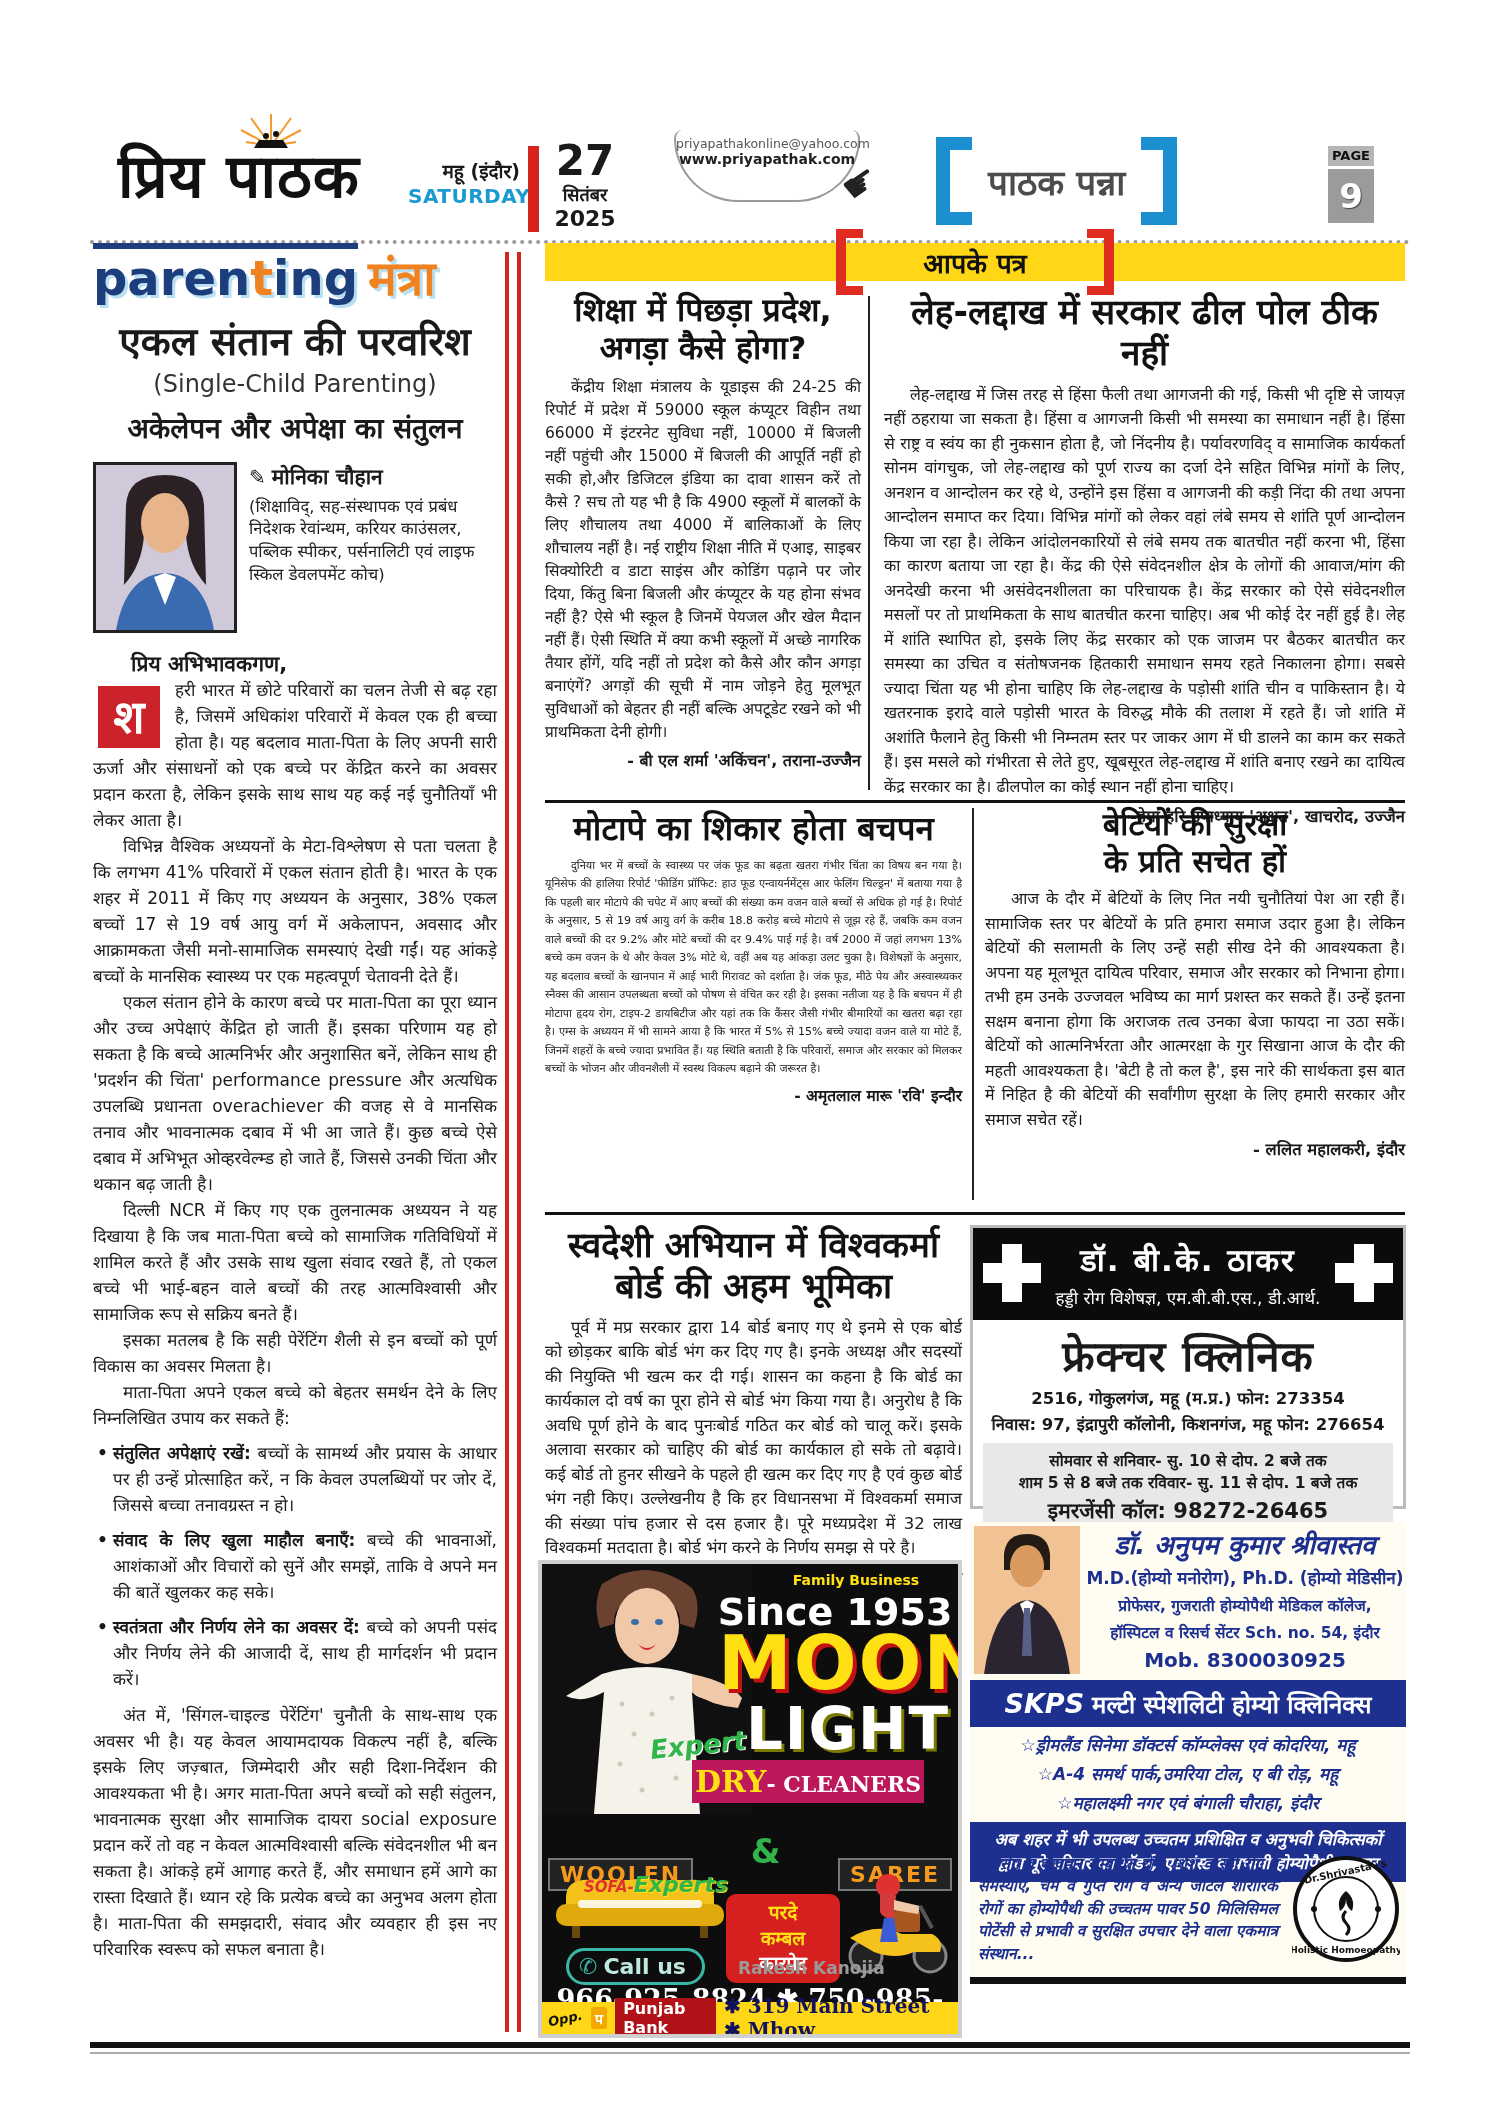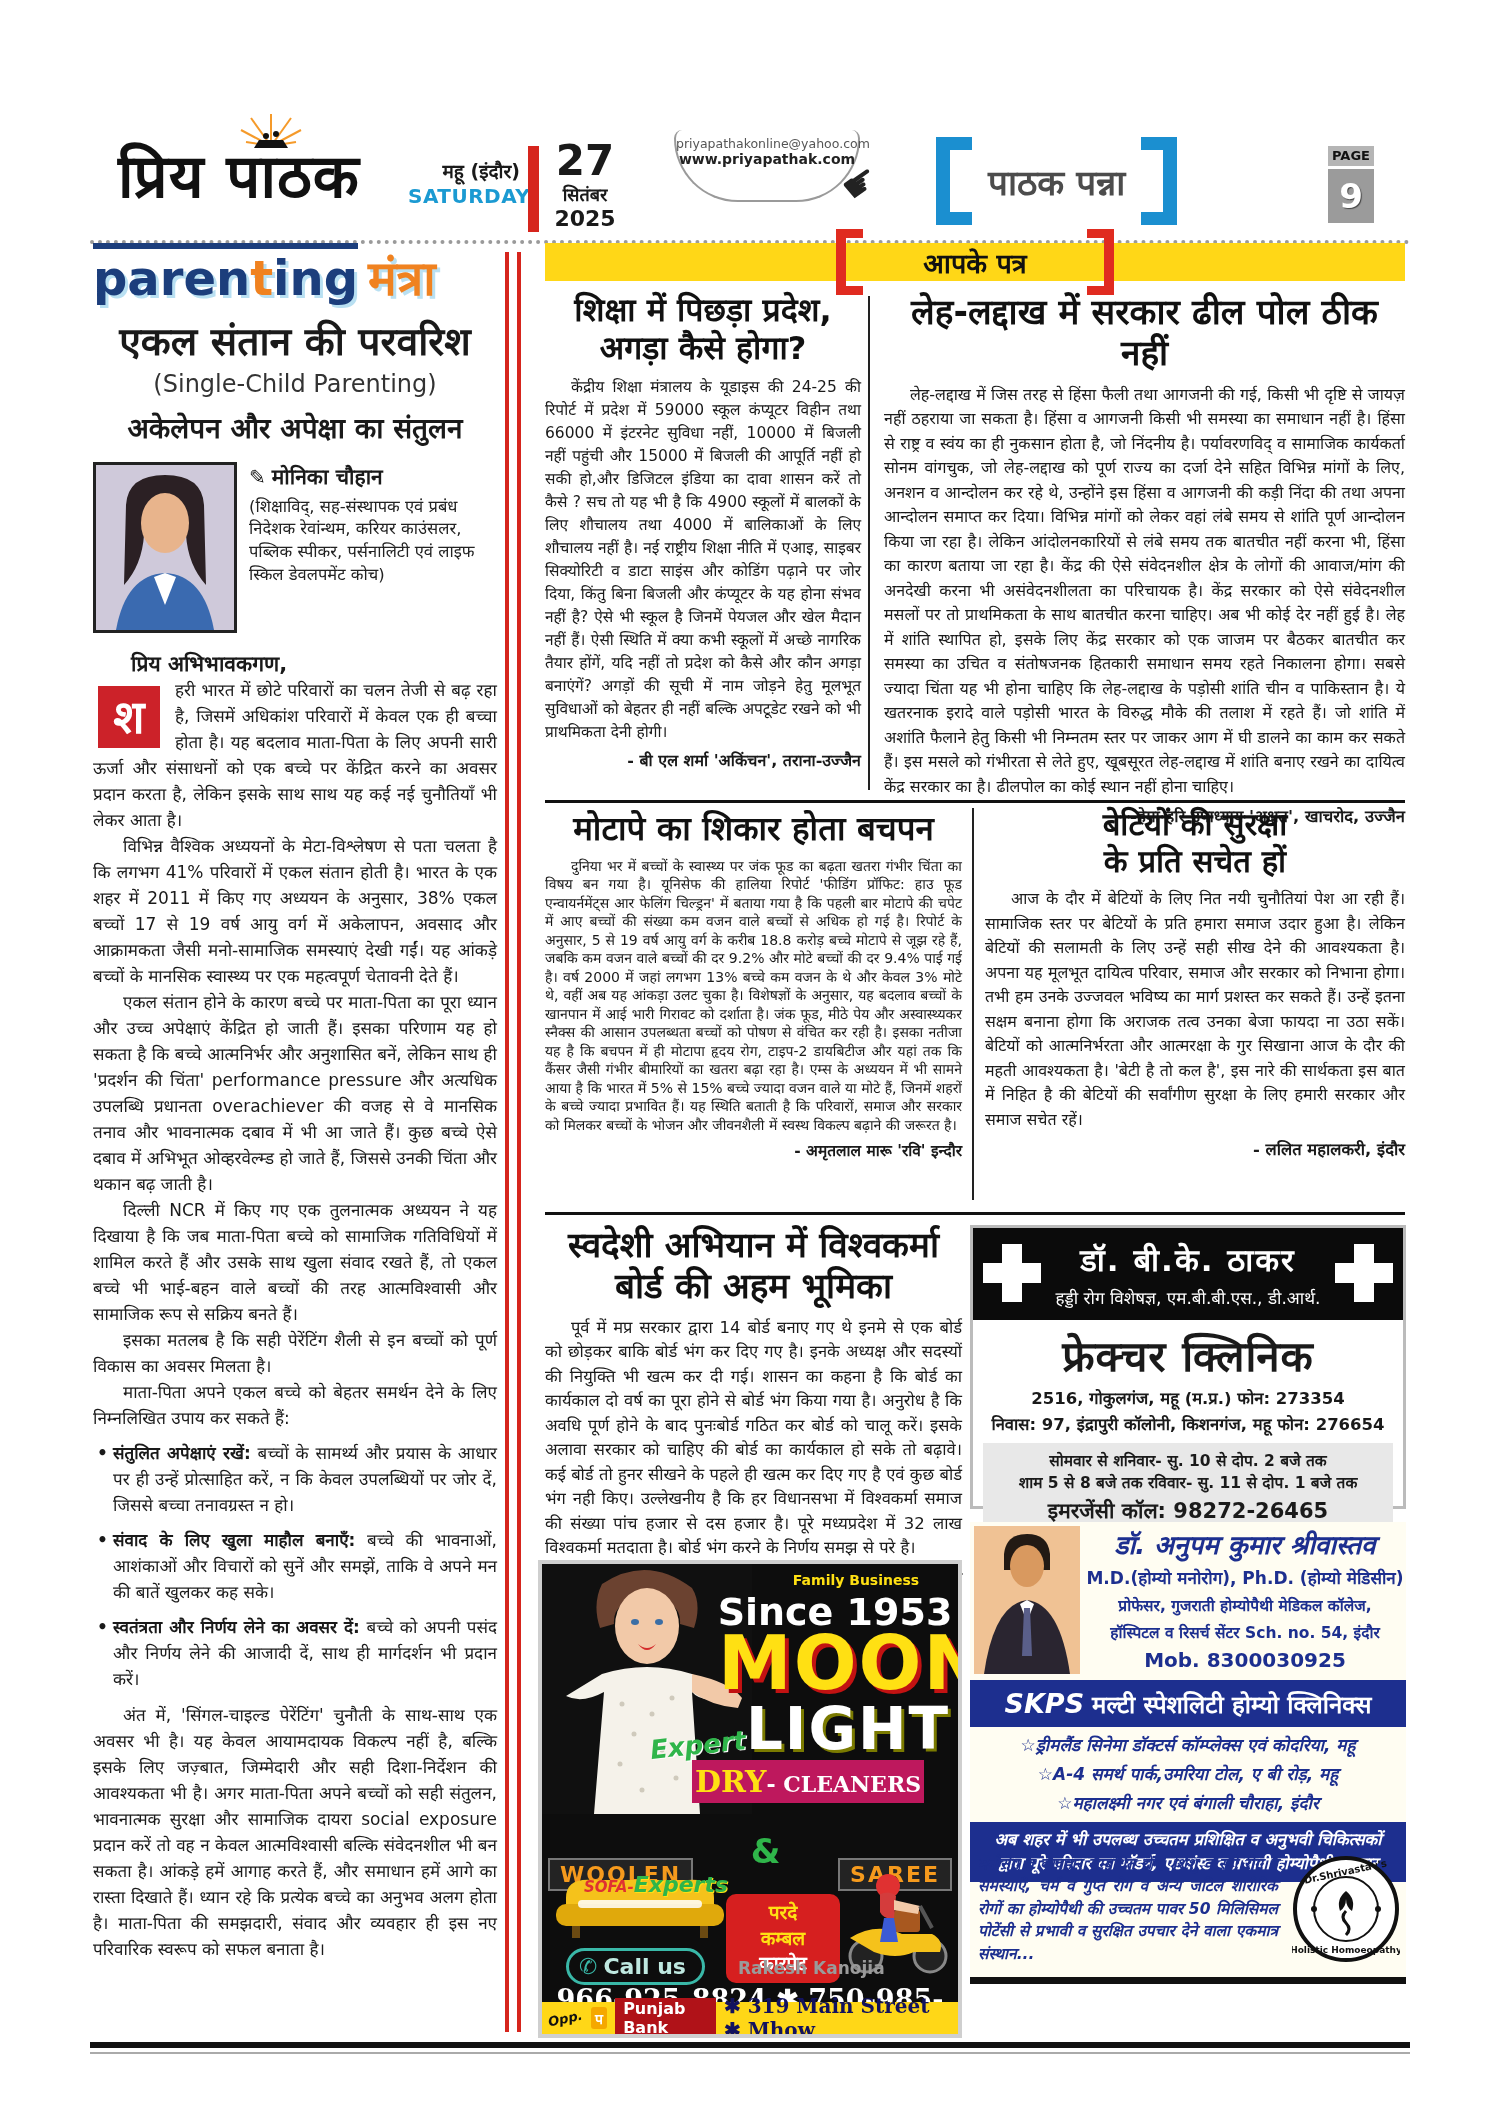--- a/index.html
+++ b/index.html
@@ -81,21 +81,21 @@
 
   .art-leh{left:884px;top:292px;width:521px;}
   .art-leh .hl{font-size:35px;}
   .art-leh .bd{font-size:16px;line-height:24.5px;}
   .art-leh .by{font-size:16.5px;}
 
   .ruleMid{left:545px;top:800px;width:860px;height:3px;background:#111;}
 
   .art-motapa{left:545px;top:810px;width:417px;}
   .art-motapa .hl{font-size:33px;}
-  .art-motapa .bd{font-size:14px;line-height:18.5px;}
+  .art-motapa .bd{font-size:11px;line-height:18.5px;}
   .art-motapa .by{font-size:15.5px;}
 
   .art-beti{left:985px;top:806px;width:420px;}
   .art-beti .hl{font-size:31px;}
   .art-beti .bd{font-size:16px;line-height:24.5px;}
   .art-beti .by{font-size:16.5px;}
 
   .ruleMain{left:545px;top:1212px;width:860px;height:3px;background:#111;}
 
   .art-swadeshi{left:545px;top:1225px;width:417px;}

